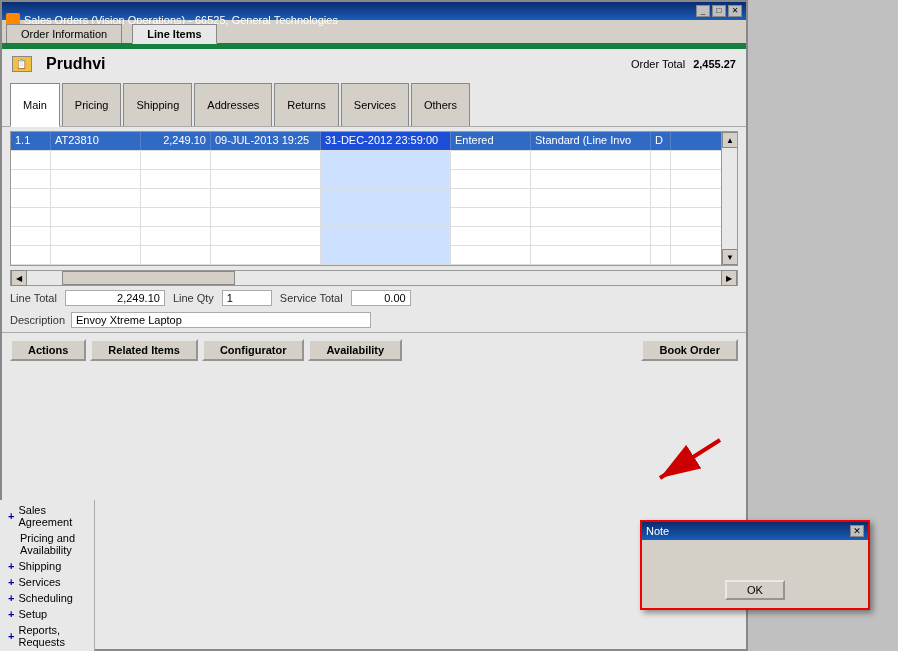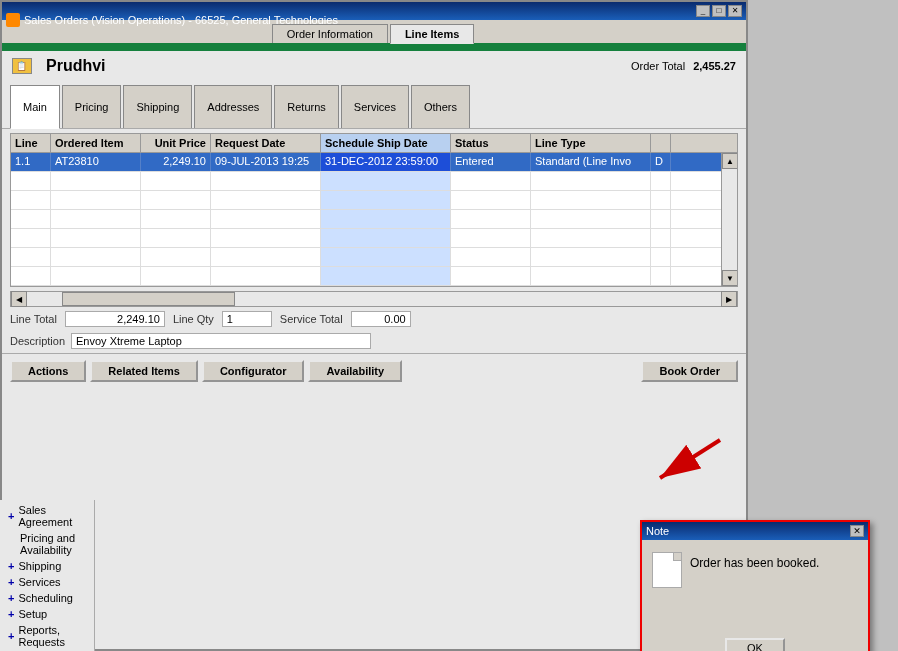--- a/index.html
+++ b/index.html
@@ -46,38 +46,38 @@
       position: absolute;
       top: 0;
       left: 0;
     }
 
     
     .top-tabs {
       display: flex;
       background: #d4d0c8;
       padding: 4px 4px 0 4px;
-      border-bottom: 8px solid #15803d;
-      justify-content: center;
+      border-bottom: 6px solid #15803d;
     }
     .top-tab {
       padding: 3px 14px;
       background: #d4d0c8;
       border: 1px solid #888;
       border-bottom: none;
       cursor: pointer;
       font-size: 11px;
       margin-right: 2px;
     }
     .top-tab.active {
       background: #e8e8e8;
       font-weight: bold;
       border-bottom: 1px solid #e8e8e8;
       margin-bottom: -1px;
       z-index: 1;
+      margin-left: 8px;
     }
 
     
     .order-header {
       display: flex;
       align-items: center;
       padding: 6px 10px;
       background: #e8e8e8;
     }
     .order-icon { width: 20px; height: 16px; background: #f0c040; border: 1px solid #888; margin-right: 6px; display: flex; align-items: center; justify-content: center; }
@@ -347,31 +347,20 @@
     <div class="sub-tab">Pricing</div>
     <div class="sub-tab">Shipping</div>
     <div class="sub-tab">Addresses</div>
     <div class="sub-tab">Returns</div>
     <div class="sub-tab">Services</div>
     <div class="sub-tab">Others</div>
   </div>
 
   <div style="position:relative;margin:4px 8px;border:1px solid #999;background:#fff;overflow:hidden;">
 
-    <div class="table-header">
-      <div class="th col-line">Line</div>
-      <div class="th col-item">Ordered Item</div>
-      <div class="th col-price">Unit Price</div>
-      <div class="th col-reqdate">Request Date</div>
-      <div class="th col-shipdate" style="background:#b8d0f0;">Schedule Ship Date</div>
-      <div class="th col-status">Status</div>
-      <div class="th col-linetype">Line Type</div>
-      <div class="th col-extra"></div>
-      <div style="width:16px;border-right:none;background:#d4d0c8;"></div>
-    </div>
 
     <div style="position:relative;">
 
       <div class="table-row selected">
         <div class="td col-line">1.1</div>
         <div class="td col-item">AT23810</div>
         <div class="td col-price" style="text-align:right;">2,249.10</div>
         <div class="td col-reqdate">09-JUL-2013 19:25</div>
         <div class="td col-shipdate" style="background:#1d4ed8;">31-DEC-2012 23:59:00</div>
         <div class="td col-status">Entered</div>
@@ -521,22 +510,16 @@
     </defs>
     <line x1="80" y1="10" x2="20" y2="48" stroke="#cc0000" stroke-width="4" marker-end="url(#arrowhead)"></line>
   </svg>
 </div>
 
 <div class="note-dialog">
   <div class="note-title-bar">
     <span>Note</span>
     <div class="note-close-btn">✕</div>
   </div>
-  <div class="note-body">
-    <div class="note-paper-icon">
-      <div class="note-paper-fold"></div>
-    </div>
-    <span class="note-text">Order has been booked.</span>
-  </div>
   <div class="note-footer">
     <button class="ok-btn">OK</button>
   </div>
 </div>
 
 </body></html>

